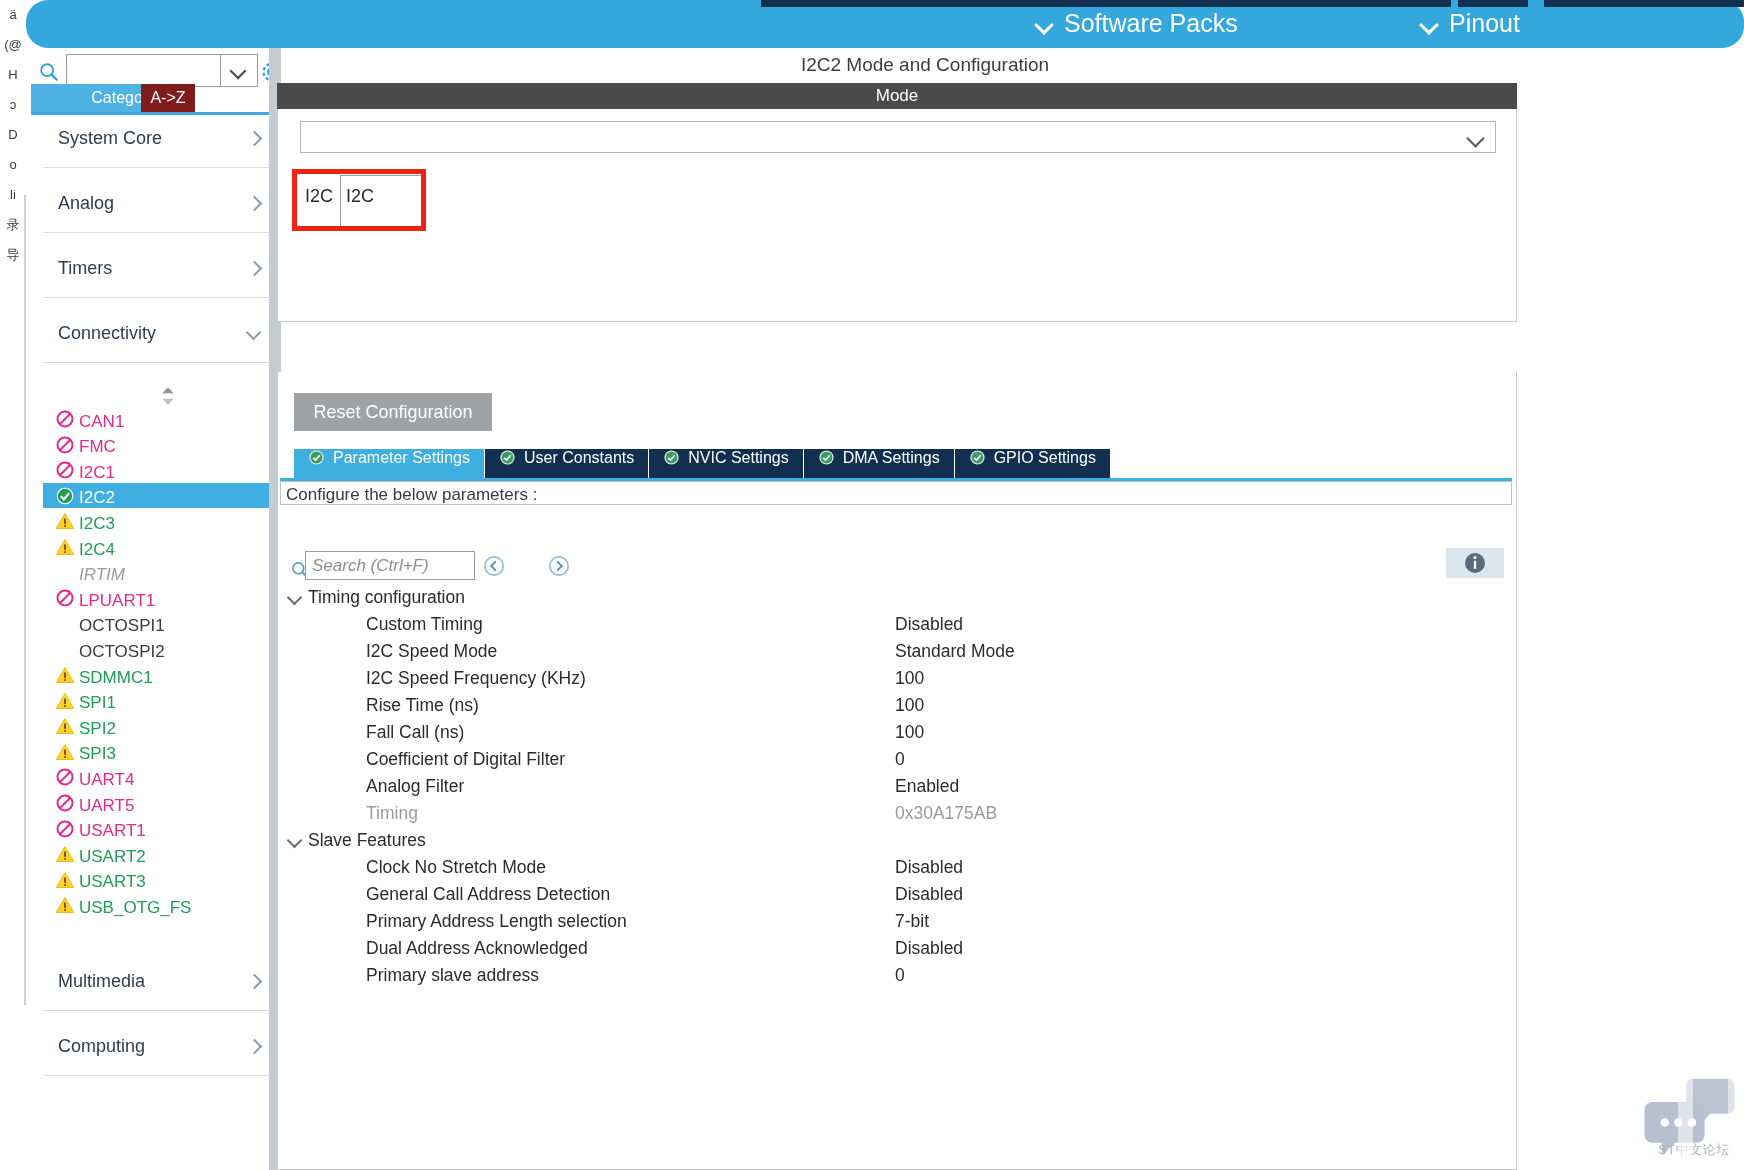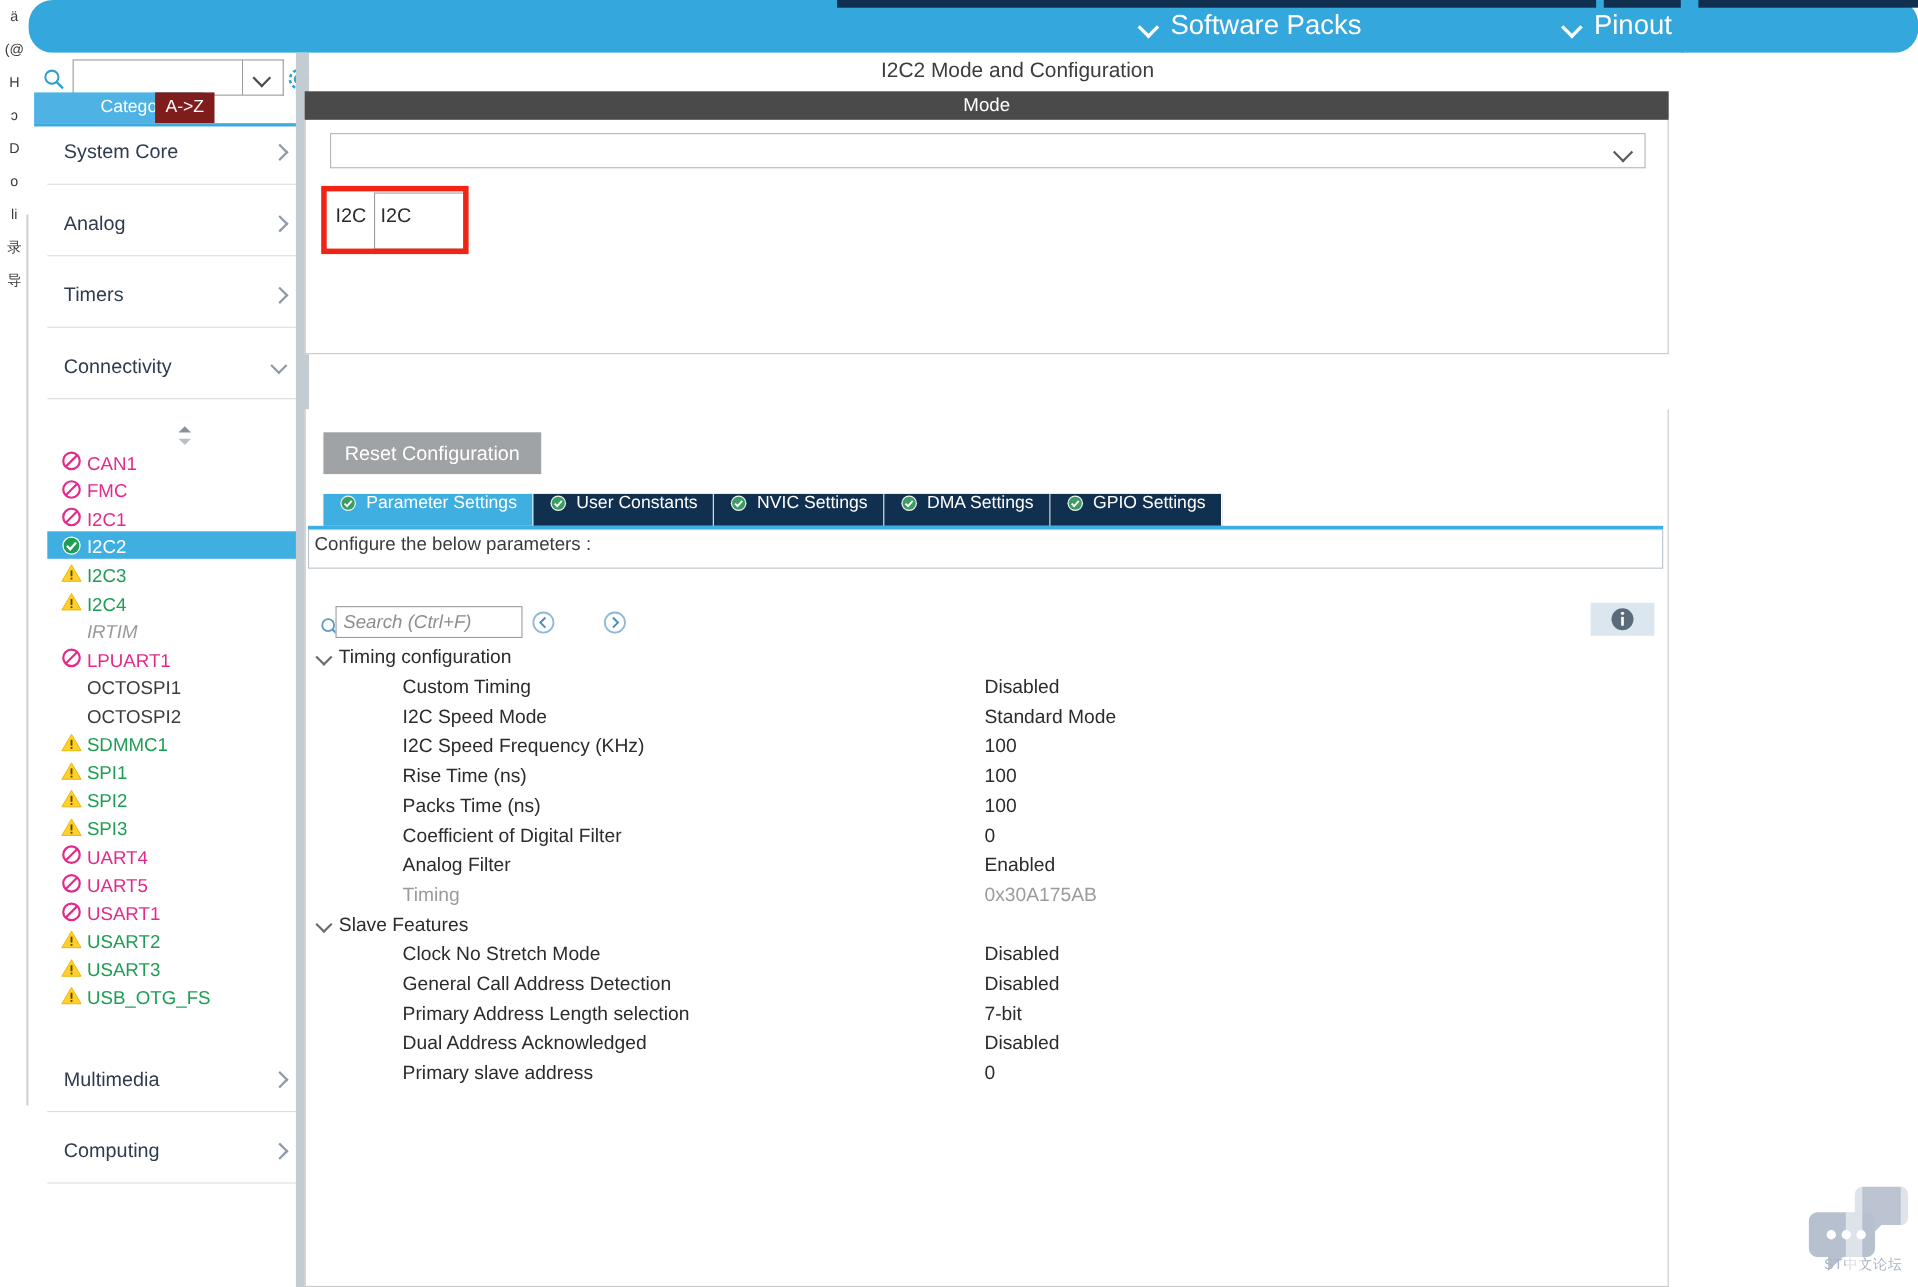--- a/index.html
+++ b/index.html
@@ -213,21 +213,21 @@
     display:flex;align-items:flex-start;gap:8px;padding:0 14px;
     border-right:1px solid #ffffff;cursor:pointer;white-space:nowrap;
   }
   .conf-tab.active{background:#3fafe2;}
   .tab-check{width:17px;height:17px;flex:0 0 17px;}
   #tab-underline{
     position:absolute;left:2px;top:106px;width:1232px;height:3px;background:#3fafe2;
   }
 
   #configure-note{
-    position:absolute;left:2px;top:109px;width:1232px;height:36px;
+    position:absolute;left:2px;top:109px;width:1232px;height:24px;
     border:1px solid #b9c3cc;box-sizing:border-box;background:#ffffff;
     font-size:17px;color:#3a3a3a;line-height:25px;padding-left:5px;
   }
 
   
   #param-search-ico{position:absolute;left:12px;top:188px;width:20px;height:20px;}
   #param-search{
     position:absolute;left:27px;top:179px;width:170px;height:29px;
     border:1px solid #9c9c9c;background:#ffffff;box-sizing:border-box;
     font-size:17px;color:#8e8e8e;font-style:italic;line-height:27px;padding-left:6px;
@@ -642,21 +642,21 @@
         </div>
         <div class="par-row">
           <span class="par-name">I2C Speed Frequency (KHz)</span>
           <span class="par-val">100</span>
         </div>
         <div class="par-row">
           <span class="par-name">Rise Time (ns)</span>
           <span class="par-val">100</span>
         </div>
         <div class="par-row">
-          <span class="par-name">Packs Time (ns)</span>
+          <span class="par-name">Fall Call (ns)</span>
           <span class="par-val">100</span>
         </div>
         <div class="par-row">
           <span class="par-name">Coefficient of Digital Filter</span>
           <span class="par-val">0</span>
         </div>
         <div class="par-row">
           <span class="par-name">Analog Filter</span>
           <span class="par-val">Enabled</span>
         </div>

